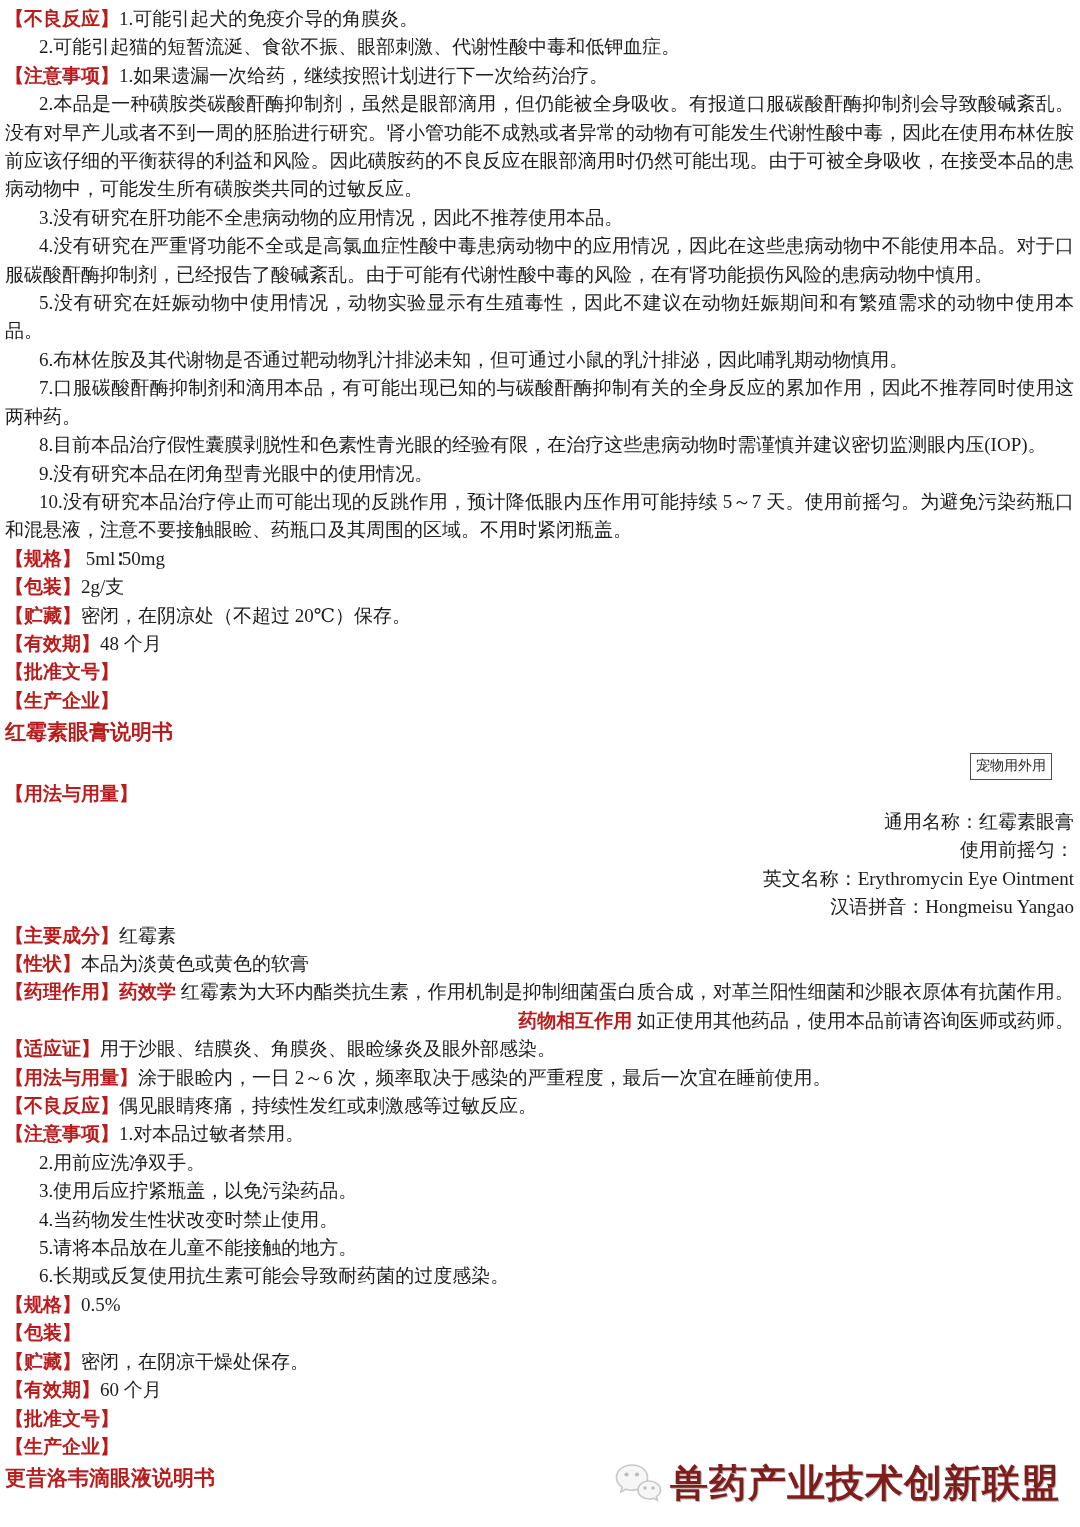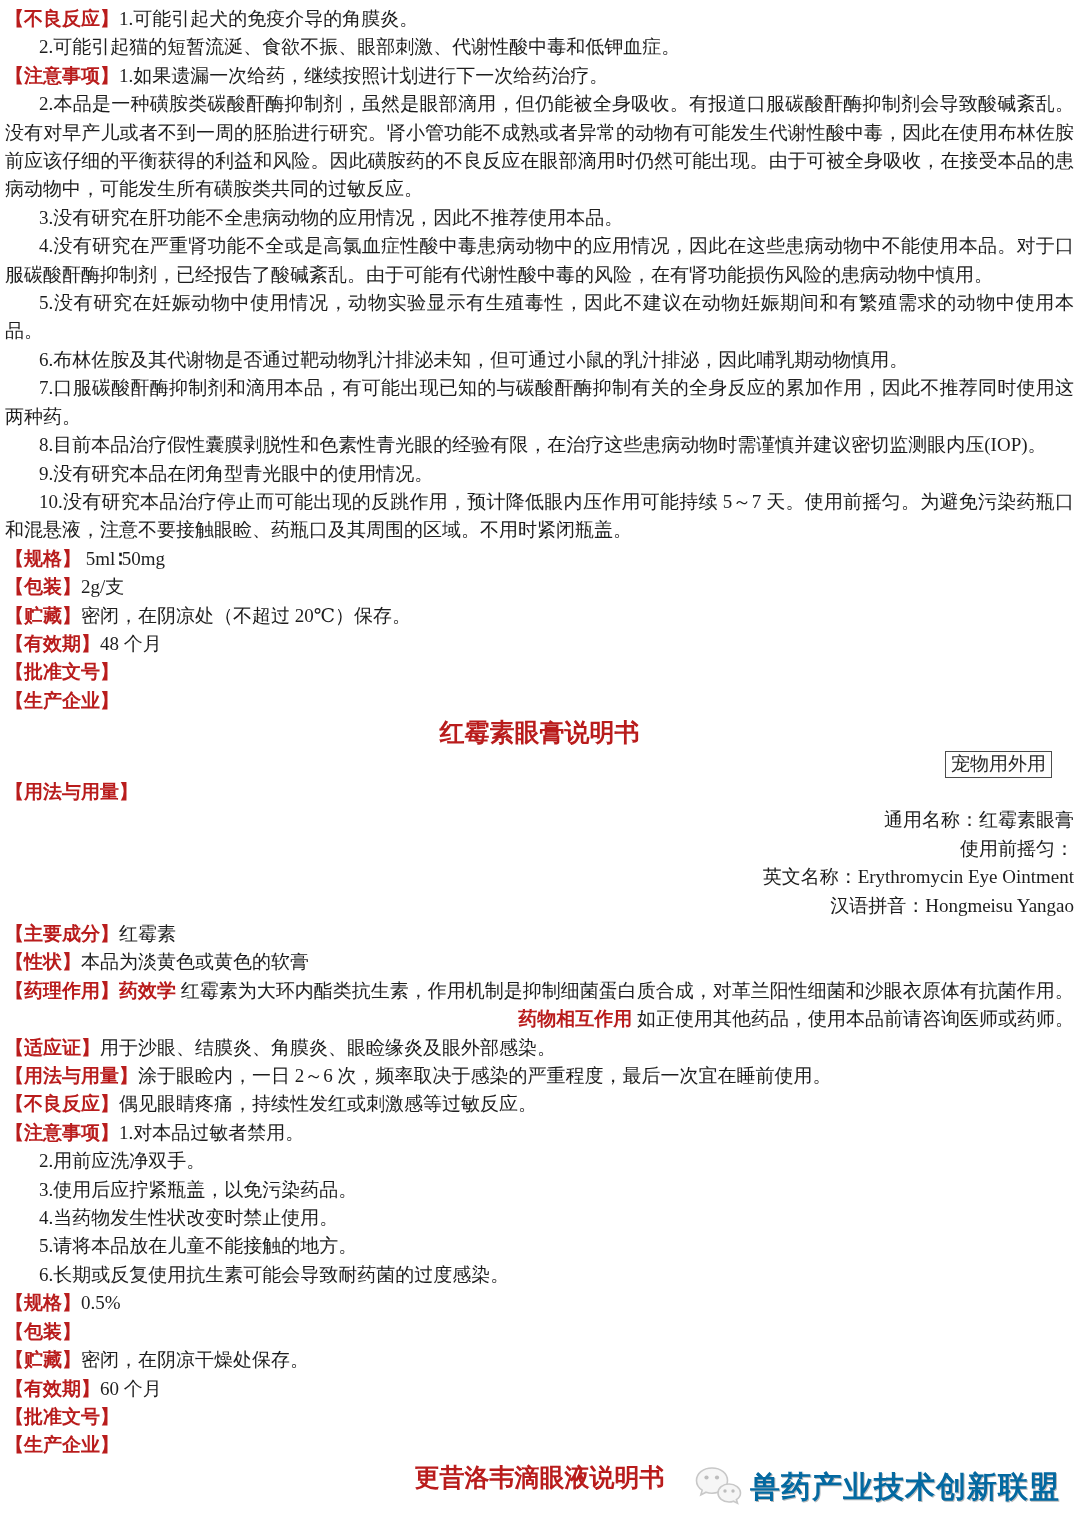--- a/index.html
+++ b/index.html
@@ -14,35 +14,35 @@
   #doc-body {
     padding: 5px 6px 0 5px;
     font-size: 19px;
     line-height: 28.4px;
     text-align: justify;
   }
   #doc-body p { margin: 0; }
   p.num  { text-indent: 34px; }
   p.sub  { padding-left: 62px; text-align: right; }
   p.title {
-    text-align: center;
+    text-align: left;
     text-indent: 0;
     font-family: "Liberation Sans", "DejaVu Sans", sans-serif;
     font-weight: 700;
-    font-size: 25px;
+    font-size: 21px;
     margin: 3px 0 !important;
     color: #141414;
   }
   p.stamp-row { text-align: right; padding-right: 22px; }
   span.stamp {
     display: inline-block;
     border: 1px solid #4c4c4c;
     padding: 0 5px 1px 5px;
     line-height: 24px;
-    font-size: 19px;
+    font-size: 14px;
     color: #2a2a2a;
     background: #ffffff;
   }
   span.label, span.bold {
     font-family: "Liberation Sans", "DejaVu Sans", sans-serif;
     font-weight: 700;
     color: #b91c1c;
   }
   span.text { color: #1d1d1d; }
 
@@ -50,23 +50,23 @@
     position: absolute;
     right: 20px; bottom: 18px;
     display: flex;
     align-items: center;
     gap: 8px;
     pointer-events: none;
   }
   .wm-text {
     font-family: "Liberation Sans", "DejaVu Sans", sans-serif;
     font-weight: 700;
-    font-size: 30px;
+    font-size: 38px;
     letter-spacing: 1px;
-    color: #0369a1;
+    color: #7f1d1d;
     text-shadow: 1px 1px 0 #b9b9b9, -1px -1px 0 #ffffff;
     white-space: nowrap;
   }
   .wm-icon { display: inline-block; width: 48px; height: 44px; }
 </style>
 </head>
 <body>
 
 <main>
   <div id="doc-body">

